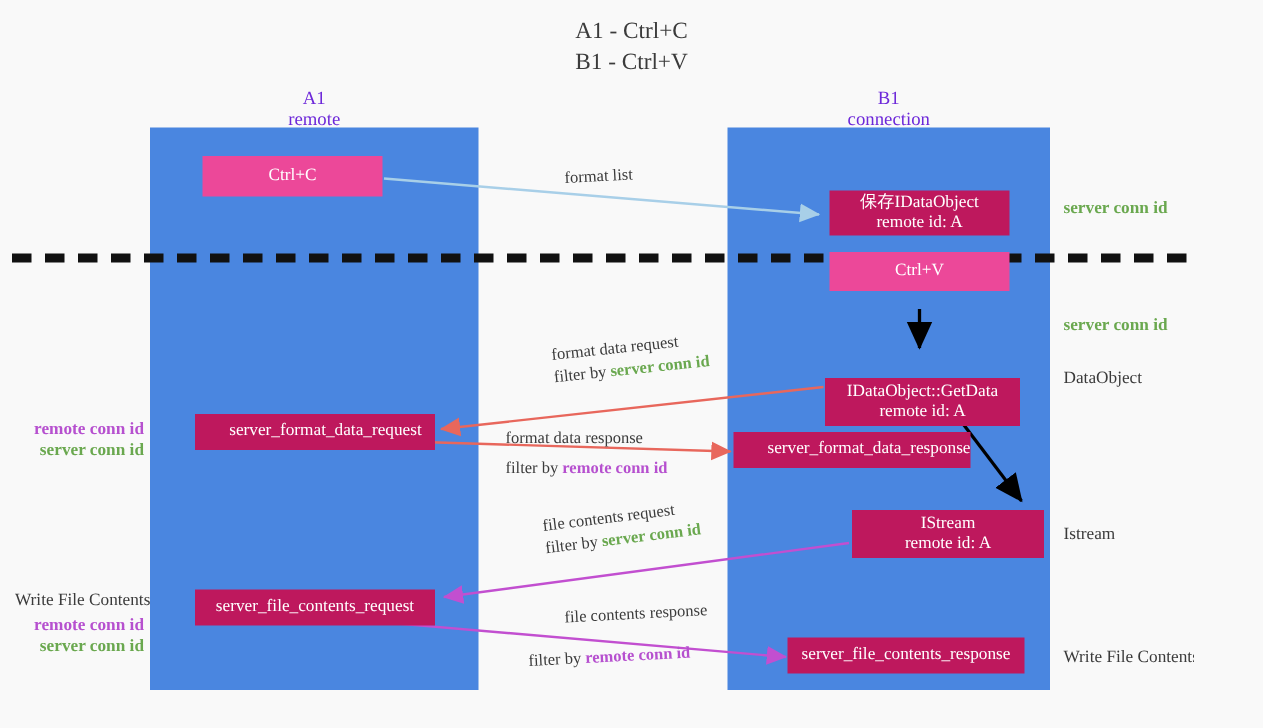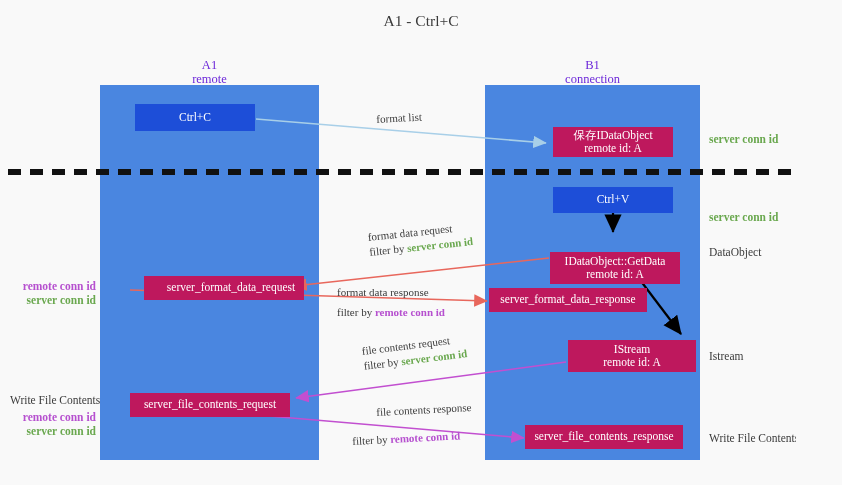--- a/index.html
+++ b/index.html
@@ -55,21 +55,21 @@
     box-sizing: border-box;
     text-align: center;
     color: #ffffff;
     font-size: 11.5px;
     line-height: 13.5px;
     display: flex;
     flex-direction: column;
     align-items: center;
     justify-content: center;
   }
-  .node.green { background: #1d4ed8; }
+  .node.green { background: #ec4899; }
   .node.orange { background: #be185d; }
 
   .side-label {
     position: absolute;
     font-size: 11.5px;
     line-height: 14px;
     color: #3b3b3b;
     white-space: nowrap;
   }
   .green-txt { color: #6aa84f; font-weight: bold; }
@@ -92,20 +92,21 @@
     white-space: nowrap;
   }
 </style>
 </head>
 <body>
 
 <div id="page">
 
   <div class="title">
     <div>A1 - Ctrl+C</div>
+    <div>B1 - Ctrl+V</div>
   </div>
 
   <div class="lane-head" style="left:100px; top:58px; width:219px;">
     <span>A1</span>
     <span class="l2">remote</span>
   </div>
   <div class="lane-head" style="left:485px; top:58px; width:215px;">
     <span>B1</span>
     <span class="l2">connection</span>
   </div>
@@ -143,43 +144,43 @@
 
     <line x1="566" y1="362" x2="296" y2="398" stroke="#c24fd0" stroke-width="1.6" marker-end="url(#ar-mag)"></line>
 
     <line x1="130" y1="404" x2="524" y2="438" stroke="#c24fd0" stroke-width="1.6" marker-end="url(#ar-mag)"></line>
   </svg>
 
   <div class="node green" style="left:135px; top:104px; width:120px; height:27px;">
     <span>Ctrl+C</span>
   </div>
 
-  <div class="node orange" style="left:144px; top:276px; width:160px; height:24px;padding-left:14px;">
+  <div class="node orange" style="left:130px; top:276px; width:160px; height:24px;padding-left:14px;">
     <span>server_format_data_request</span>
   </div>
 
   <div class="node orange" style="left:130px; top:393px; width:160px; height:24px;">
     <span>server_file_contents_request</span>
   </div>
 
   <div class="node orange" style="left:553px; top:127px; width:120px; height:30px;">
     <span>保存IDataObject</span>
     <span>remote id: A</span>
   </div>
 
-  <div class="node green" style="left:553px; top:187px; width:120px; height:26px;">
+  <div class="node green" style="left:553px; top:168px; width:120px; height:26px;">
     <span>Ctrl+V</span>
   </div>
 
   <div class="node orange" style="left:550px; top:252px; width:130px; height:32px;">
     <span>IDataObject::GetData</span>
     <span>remote id: A</span>
   </div>
 
-  <div class="node orange" style="left:489px; top:288px; width:158px; height:24px;">
+  <div class="node orange" style="left:489px; top:288px; width:158px; height:24px;align-items:flex-end;">
     <span>server_format_data_response</span>
   </div>
 
   <div class="node orange" style="left:568px; top:340px; width:128px; height:32px;">
     <span>IStream</span>
     <span>remote id: A</span>
   </div>
 
   <div class="node orange" style="left:525px; top:425px; width:158px; height:24px;">
     <span>server_file_contents_response</span>

